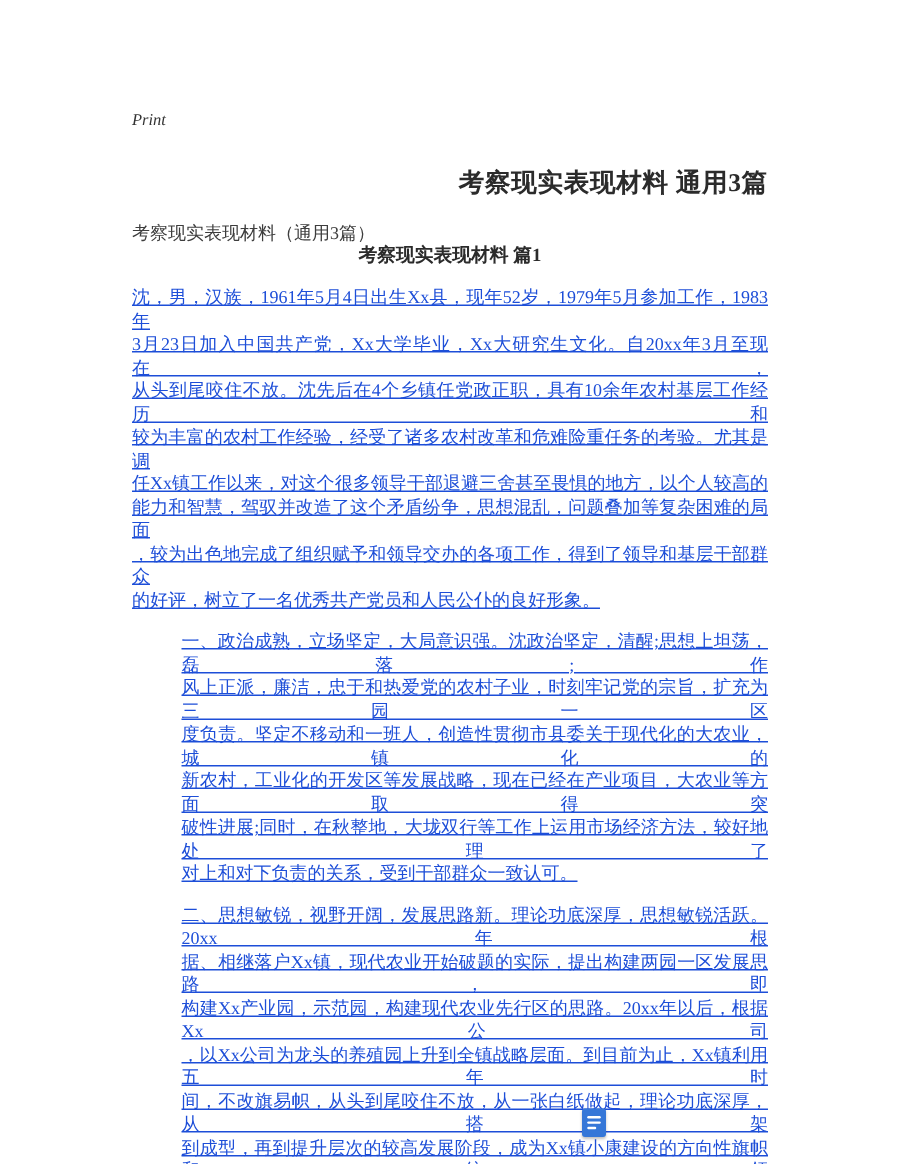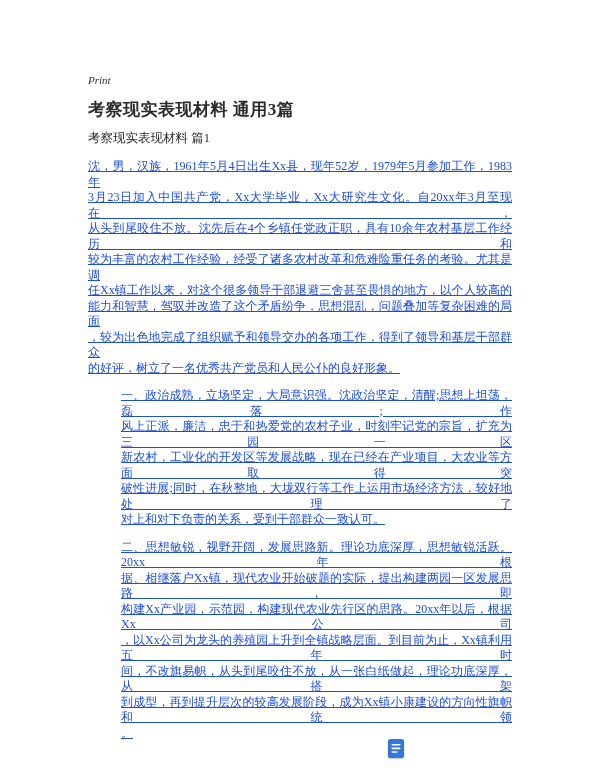--- a/index.html
+++ b/index.html
@@ -25,38 +25,39 @@
   }
   .print-label {
     font-size: 11px;
     line-height: 13px;
     color: #333333;
     font-style: italic;
   }
   .doc-title {
     font-size: 17px;
     font-weight: bold;
-    text-align: left;
+    text-align: right;
     line-height: 22px;
-    margin-top: 12px;
+    margin-top: 24px;
     color: #2b2b2b;
     letter-spacing: 0.5px;
   }
   .doc-subtitle {
     font-size: 12px;
     line-height: 15px;
     margin-top: 15px;
     color: #3d3d3d;
   }
   .doc-heading {
     font-size: 12.5px;
-    font-weight: normal;
+    font-weight: bold;
     line-height: 15px;
-    margin-top: 10px;
+    margin-top: 0;
     color: #2b2b2b;
+    text-align: center;
   }
   .doc-body {
     margin-top: 13px;
   }
   .para + .para {
     margin-top: 12px;
     margin-left: 33px;
   }
   .line {
     font-size: 12px;
@@ -89,37 +90,39 @@
   }
 </style>
 </head>
 <body>
 
 <div class="page">
   <div class="print-label">Print</div>
 
   <div class="doc-title">考察现实表现材料 通用3篇</div>
 
+  <div class="doc-subtitle">考察现实表现材料（通用3篇）</div>
 
   <div class="doc-heading">考察现实表现材料 篇1</div>
 
   <div class="doc-body">
       <div class="para">
         <div class="line">沈，男，汉族，1961年5月4日出生Xx县，现年52岁，1979年5月参加工作，1983年</div>
         <div class="line">3月23日加入中国共产党，Xx大学毕业，Xx大研究生文化。自20xx年3月至现在，</div>
         <div class="line">从头到尾咬住不放。沈先后在4个乡镇任党政正职，具有10余年农村基层工作经历和</div>
         <div class="line">较为丰富的农村工作经验，经受了诸多农村改革和危难险重任务的考验。尤其是调</div>
         <div class="line">任Xx镇工作以来，对这个很多领导干部退避三舍甚至畏惧的地方，以个人较高的</div>
         <div class="line">能力和智慧，驾驭并改造了这个矛盾纷争，思想混乱，问题叠加等复杂困难的局面</div>
         <div class="line">，较为出色地完成了组织赋予和领导交办的各项工作，得到了领导和基层干部群众</div>
         <div class="line last">的好评，树立了一名优秀共产党员和人民公仆的良好形象。</div>
       </div>
       <div class="para">
         <div class="line">一、政治成熟，立场坚定，大局意识强。沈政治坚定，清醒;思想上坦荡，磊落;作</div>
         <div class="line">风上正派，廉洁，忠于和热爱党的农村子业，时刻牢记党的宗旨，扩充为三园一区</div>
+        <div class="line">度负责。坚定不移动和一班人，创造性贯彻市县委关于现代化的大农业，城镇化的</div>
         <div class="line">新农村，工业化的开发区等发展战略，现在已经在产业项目，大农业等方面取得突</div>
         <div class="line">破性进展;同时，在秋整地，大垅双行等工作上运用市场经济方法，较好地处理了</div>
         <div class="line last">对上和对下负责的关系，受到干部群众一致认可。</div>
       </div>
       <div class="para">
         <div class="line">二、思想敏锐，视野开阔，发展思路新。理论功底深厚，思想敏锐活跃。20xx年根</div>
         <div class="line">据、相继落户Xx镇，现代农业开始破题的实际，提出构建两园一区发展思路，即</div>
         <div class="line">构建Xx产业园，示范园，构建现代农业先行区的思路。20xx年以后，根据Xx公司</div>
         <div class="line">，以Xx公司为龙头的养殖园上升到全镇战略层面。到目前为止，Xx镇利用五年时</div>
         <div class="line">间，不改旗易帜，从头到尾咬住不放，从一张白纸做起，理论功底深厚，从搭架</div>

